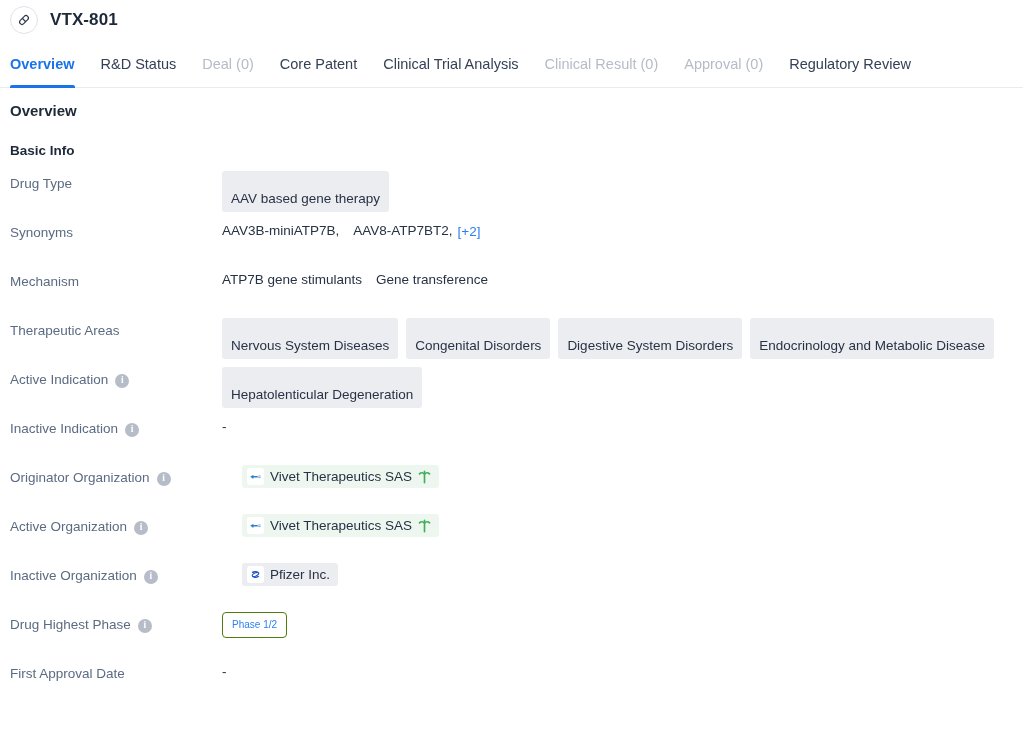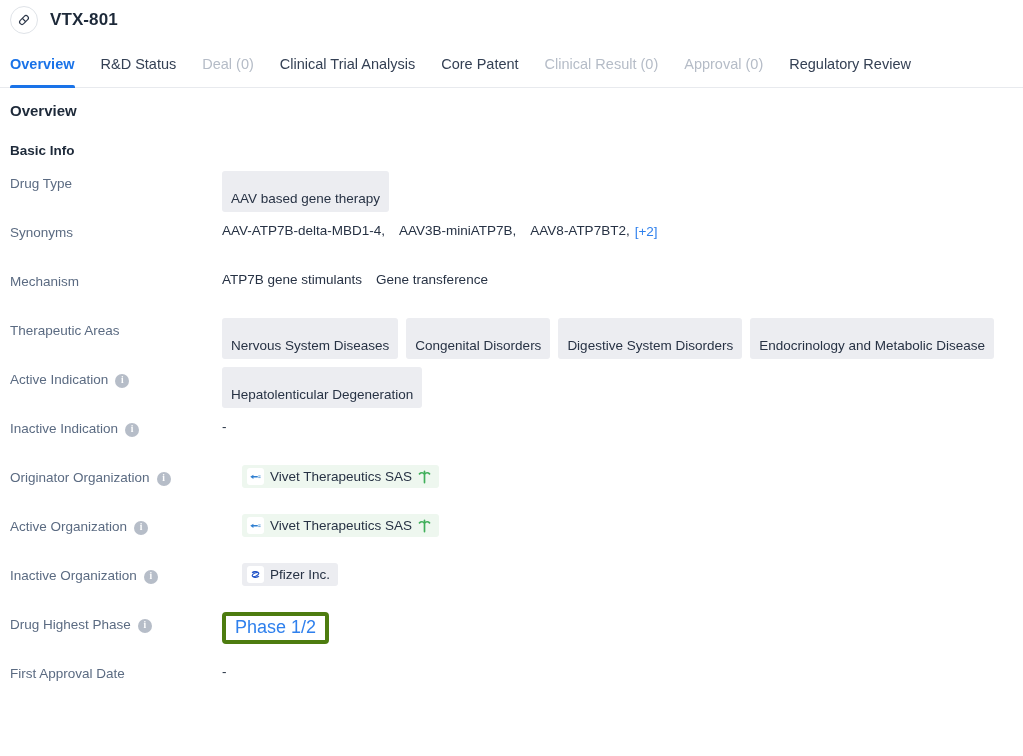--- a/index.html
+++ b/index.html
@@ -195,24 +195,24 @@
     justify-content: center;
     flex: 0 0 auto;
     overflow: hidden;
   }
   .tree-mark { flex: 0 0 auto; display: inline-flex; }
 
   
   .phase-pill {
     display: inline-flex;
     align-items: center;
-    border: 4px solid #4d7c0f;
+    border: 1px solid #4d7c0f;
     color: #2f80ed;
     background: #ffffff;
-    font-size: 18px;
+    font-size: 10px;
     border-radius: 4px;
     padding: 3px 9px 4px 9px;
     line-height: 17px;
     cursor: pointer;
     white-space: nowrap;
   }
 </style>
 </head>
 <body>
 
@@ -223,22 +223,22 @@
       <line x1="9.4" y1="9.4" x2="14.6" y2="14.6" stroke="#2b3648" stroke-width="1.7"></line>
     </svg>
   </div>
   <div class="drug-title">VTX-801</div>
 </div>
 
 <div class="tabs-bar">
   <button class="tab active">Overview</button>
   <button class="tab">R&amp;D Status</button>
   <button class="tab disabled">Deal (0)</button>
+  <button class="tab">Core Patent</button>
   <button class="tab">Clinical Trial Analysis</button>
-  <button class="tab">Core Patent</button>
   <button class="tab disabled">Clinical Result (0)</button>
   <button class="tab disabled">Approval (0)</button>
   <button class="tab">Regulatory Review</button>
 </div>
 
 <div class="overview">
 
   <div class="section-title">Overview</div>
 
   <div class="sub-title">Basic Info</div>
@@ -252,21 +252,20 @@
       <div class="row-value">
         <span class="tag">AAV based gene therapy</span>
       </div>
     </div>
 
     <div class="info-row">
       <div class="row-label">
         <span>Synonyms</span>
       </div>
       <div class="row-value">
-        <span class="plain-text sep">AAV-ATP7B-delta-MBD1-4,</span>
         <span class="plain-text sep">AAV3B-miniATP7B,</span>
         <span class="plain-text">AAV8-ATP7BT2,</span>
         <span class="link-more">[+2]</span>
       </div>
     </div>
 
 
     <div class="info-row">
       <div class="row-label">
         <span>Mechanism</span>

